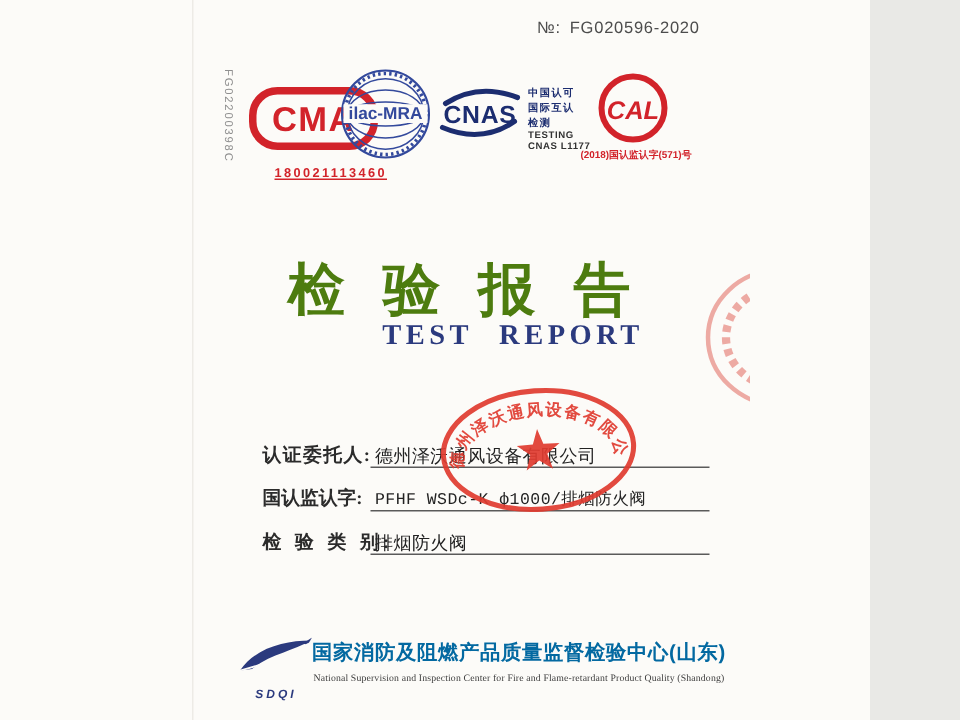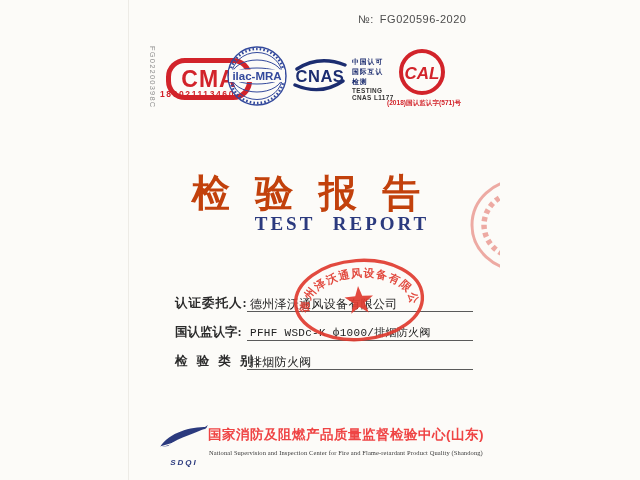--- a/index.html
+++ b/index.html
@@ -1,64 +1,64 @@
 <!DOCTYPE html>
 <html><head>
 <meta charset="utf-8">
 <style>
   html,body{margin:0;padding:0;background:#e9e9e6;}
   #canvas{
-    width:640px;height:480px;position:relative;overflow:hidden;
+    width:580px;height:480px;position:relative;overflow:hidden;
     background:#fcfbf8;
     font-family:"Liberation Serif", serif;
   }
   .vline{position:absolute;left:128px;top:0;width:1px;height:480px;background:#edebe6;}
 
   
   .report-no{position:absolute;left:358px;top:13px;font:11px "Liberation Sans",sans-serif;color:#4c4c4c;letter-spacing:.5px;}
   .report-no .no-sym{margin-right:6px;}
 
   
   .side-code{position:absolute;left:148px;top:46px;writing-mode:vertical-rl;
     font:7.5px "Liberation Sans",sans-serif;color:#8f8f8f;letter-spacing:1.2px;}
 
   
   .cma{position:absolute;left:166px;top:58px;width:76px;height:32px;border:5px solid #d2232a;
     border-radius:19px;display:flex;align-items:center;justify-content:center;background:transparent;}
   .cma span{font:bold 23px "Liberation Sans",sans-serif;color:#d2232a;letter-spacing:1px;}
-  .cma-num{position:absolute;left:160px;top:89px;width:98px;text-align:left;
-    font:bold 8.5px "Liberation Sans",sans-serif;color:#d2232a;letter-spacing:1.6px;}
+  .cma-num{position:absolute;left:160px;top:110px;width:98px;text-align:right;
+    font:bold 8.5px "Liberation Sans",sans-serif;color:#d2232a;letter-spacing:1.6px;text-decoration:underline;}
 
   
   .logo-svg{position:absolute;}
 
   
   .cnas-cap{position:absolute;left:352px;top:57px;line-height:7.6px;}
   .cnas-cap .zh{font:bold 6.8px "Liberation Sans",sans-serif;color:#1c2d70;letter-spacing:1px;}
   .cnas-cap .en{font:bold 6.4px "Liberation Sans",sans-serif;color:#333;letter-spacing:.4px;}
 
   
   .cal-cap{position:absolute;left:387px;top:99px;font:bold 6.6px "Liberation Sans",sans-serif;color:#d2232a;}
 
   
   .title-zh{position:absolute;left:0;top:168px;width:620px;text-align:center;
-    font-weight:bold;font-size:38px;color:#c2410c;letter-spacing:8px;}
+    font-weight:bold;font-size:38px;color:#4d7c0f;letter-spacing:8px;}
   .title-en{position:absolute;left:0;top:213px;width:620px;text-align:center;
     font:bold 19px "Liberation Serif",serif;color:#2b3a7e;letter-spacing:3px;word-spacing:10px;margin-left:32px;}
 
   
   .field-label{position:absolute;left:175px;font-size:12.5px;color:#2b2b2b;letter-spacing:1px;font-weight:bold;}
   .field-value{position:absolute;left:250px;font-size:12px;color:#222;letter-spacing:.3px;white-space:nowrap;}
   .field-line{position:absolute;left:247px;width:226px;height:1px;background:#5a5a5a;}
 
   
   .sdqi-label{position:absolute;left:158px;top:458px;width:52px;text-align:center;
     font:bold italic 8px "Liberation Sans",sans-serif;color:#2b3a7e;letter-spacing:2px;}
   .org-zh{position:absolute;left:208px;top:426px;font:bold 13.5px "Liberation Sans",sans-serif;
-    color:#ef4444;letter-spacing:.5px;}
+    color:#0369a1;letter-spacing:.5px;}
   .org-en{position:absolute;left:209px;top:449px;font:6.5px "Liberation Serif",serif;color:#3c3c3c;letter-spacing:.1px;}
 
   .seal-wrap{position:absolute;left:292px;top:257px;opacity:.92;}
   .partial-seal{position:absolute;left:462px;top:176px;opacity:.55;}
 </style>
 </head>
 <body>
 
 <div id="canvas">
 

